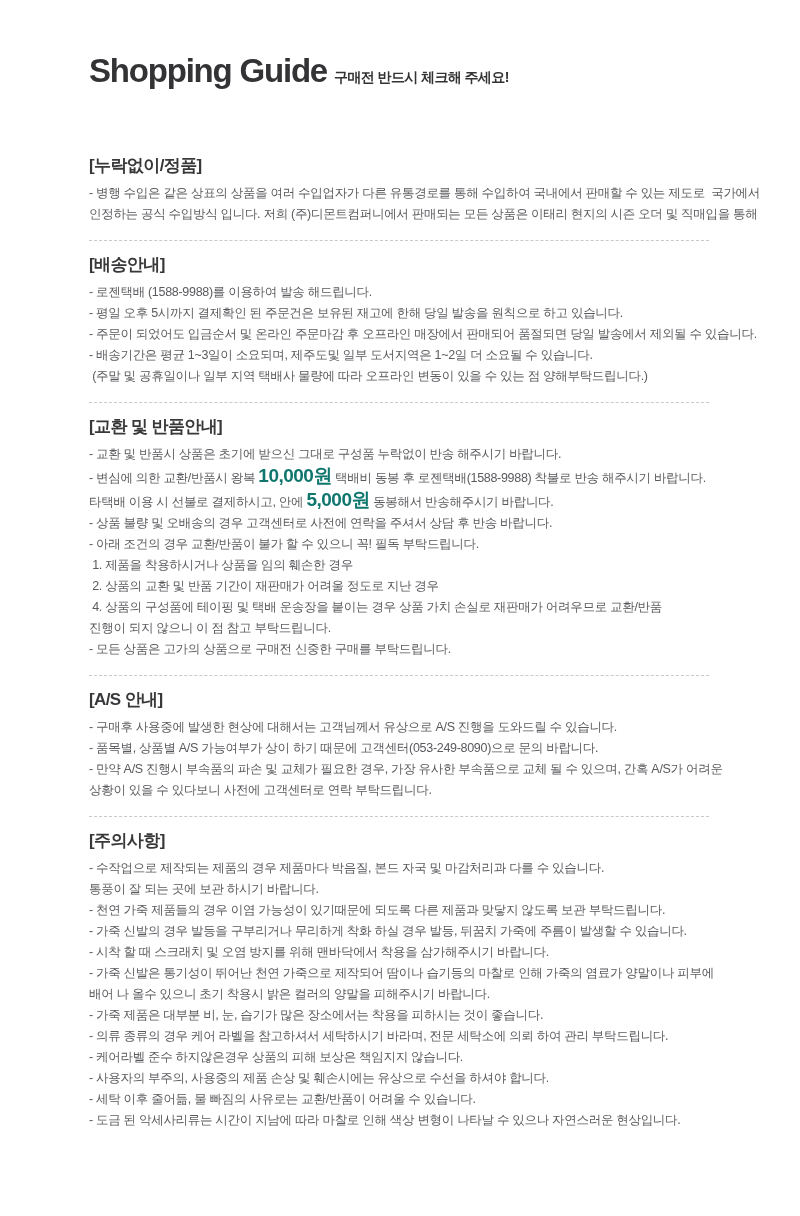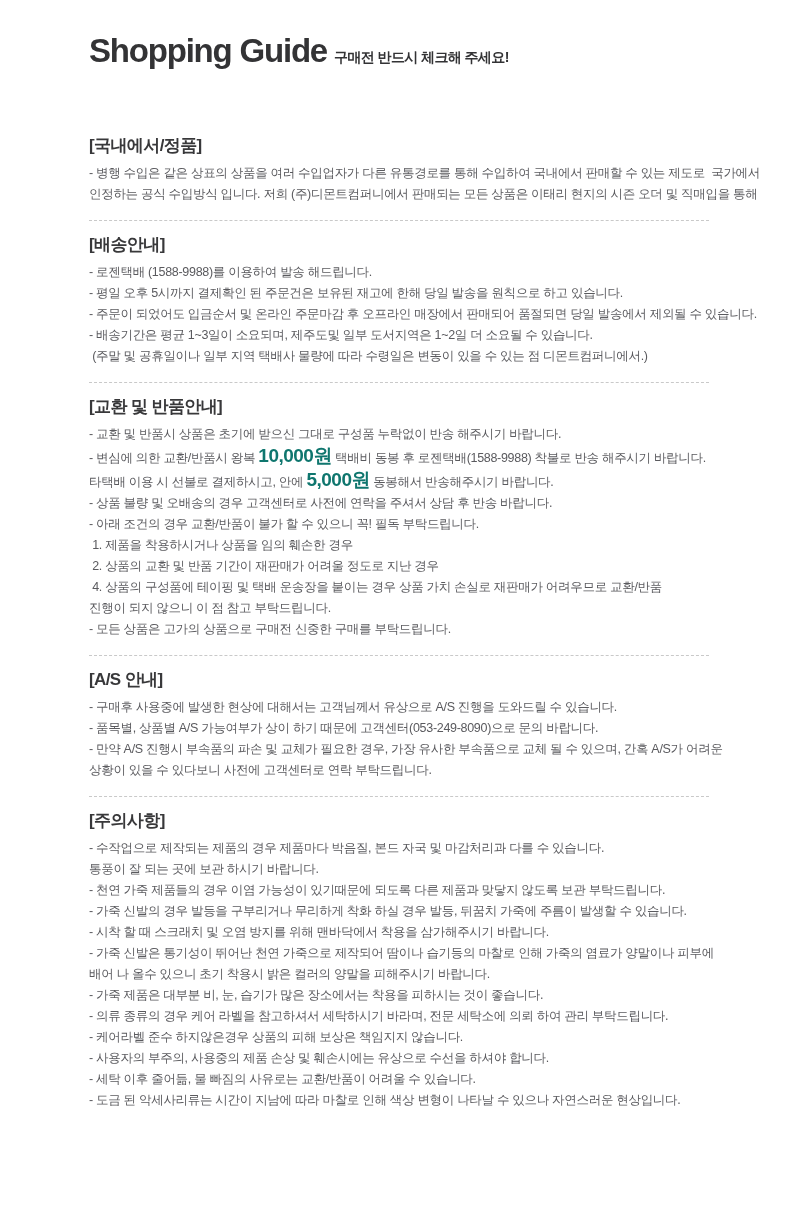--- a/index.html
+++ b/index.html
@@ -8,21 +8,21 @@
     background: #ffffff;
   }
   body {
     width: 800px;
     height: 1216px;
     overflow: hidden;
     font-family: "Liberation Sans", "DejaVu Sans", sans-serif;
     color: #5a5a5e;
   }
   .wrap {
-    padding: 32px 0 0 89px;
+    padding: 52px 0 0 89px;
   }
   .header {
     margin-bottom: 66px;
     white-space: nowrap;
   }
   h1 {
     display: inline;
     margin: 0;
     font-size: 33px;
     font-weight: bold;
@@ -68,32 +68,32 @@
 </style>
 </head>
 <body>
 
 <div class="wrap">
   <div class="header">
     <h1>Shopping Guide</h1><span class="subtitle">구매전 반드시 체크해 주세요!</span>
   </div>
   <main id="sections-root">
       <section>
-        <h2>[국내에서/정품]</h2>
+        <h2>[누락없이/정품]</h2>
         <p class="line">- 병행 수입은 같은 상표의 상품을 여러 수입업자가 다른 유통경로를 통해 수입하여 국내에서 판매할 수 있는 제도로  국가에서</p>
         <p class="line">인정하는 공식 수입방식 입니다. 저희 (주)디몬트컴퍼니에서 판매되는 모든 상품은 이태리 현지의 시즌 오더 및 직매입을 통해</p>
       </section>
       <div class="divider"></div>
       <section>
         <h2>[배송안내]</h2>
         <p class="line">- 로젠택배 (1588-9988)를 이용하여 발송 해드립니다.</p>
         <p class="line">- 평일 오후 5시까지 결제확인 된 주문건은 보유된 재고에 한해 당일 발송을 원칙으로 하고 있습니다.</p>
         <p class="line">- 주문이 되었어도 입금순서 및 온라인 주문마감 후 오프라인 매장에서 판매되어 품절되면 당일 발송에서 제외될 수 있습니다.</p>
         <p class="line">- 배송기간은 평균 1~3일이 소요되며, 제주도및 일부 도서지역은 1~2일 더 소요될 수 있습니다.</p>
-        <p class="line"> (주말 및 공휴일이나 일부 지역 택배사 물량에 따라 수령일은 변동이 있을 수 있는 점 디몬트컴퍼니에서.)</p>
+        <p class="line"> (주말 및 공휴일이나 일부 지역 택배사 물량에 따라 오프라인 변동이 있을 수 있는 점 양해부탁드립니다.)</p>
       </section>
       <div class="divider"></div>
       <section>
         <h2>[교환 및 반품안내]</h2>
         <p class="line">- 교환 및 반품시 상품은 초기에 받으신 그대로 구성품 누락없이 반송 해주시기 바랍니다.</p>
         <p class="line"><span>- 변심에 의한 교환/반품시 왕복 </span><span class="big">10,000원</span><span> 택배비 동봉 후 로젠택배(1588-9988) 착불로 반송 해주시기 바랍니다.</span></p>
         <p class="line"><span>타택배 이용 시 선불로 결제하시고, 안에 </span><span class="big">5,000원</span><span> 동봉해서 반송해주시기 바랍니다.</span></p>
         <p class="line">- 상품 불량 및 오배송의 경우 고객센터로 사전에 연락을 주셔서 상담 후 반송 바랍니다.</p>
         <p class="line">- 아래 조건의 경우 교환/반품이 불가 할 수 있으니 꼭! 필독 부탁드립니다.</p>
         <p class="line"> 1. 제품을 착용하시거나 상품을 임의 훼손한 경우</p>

